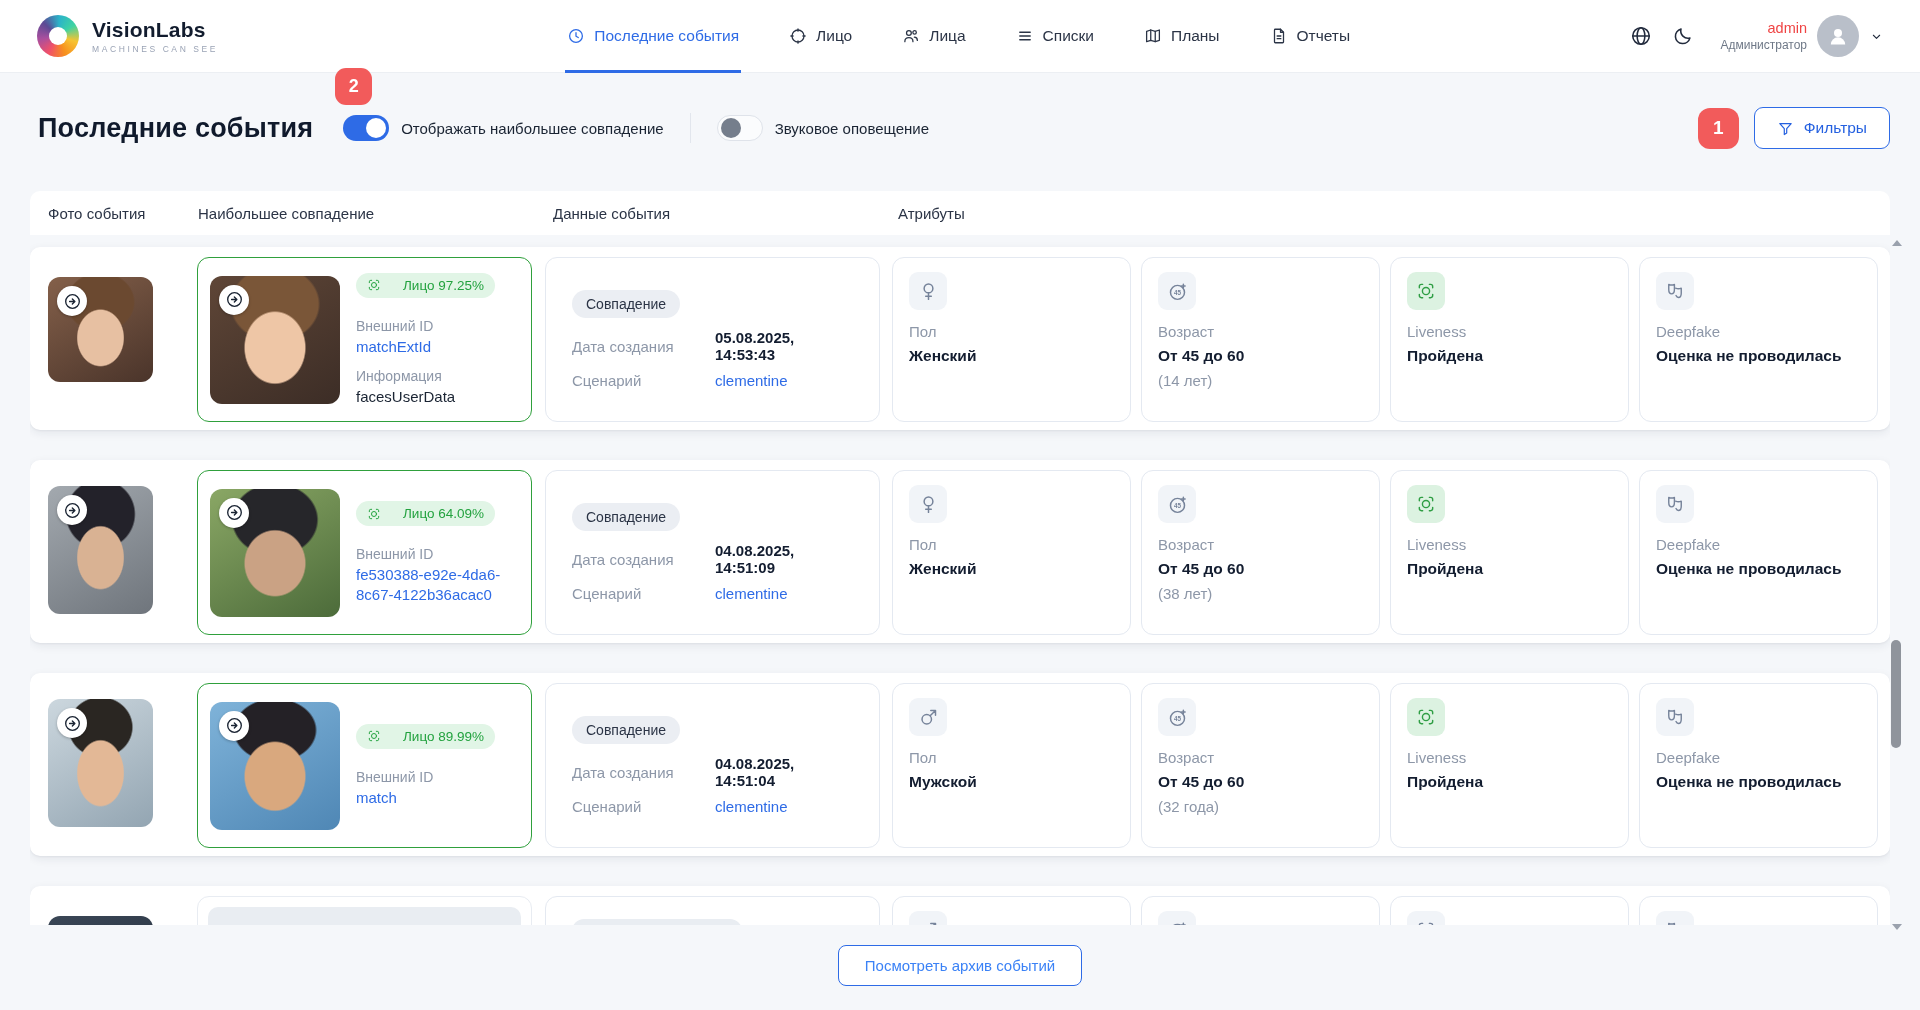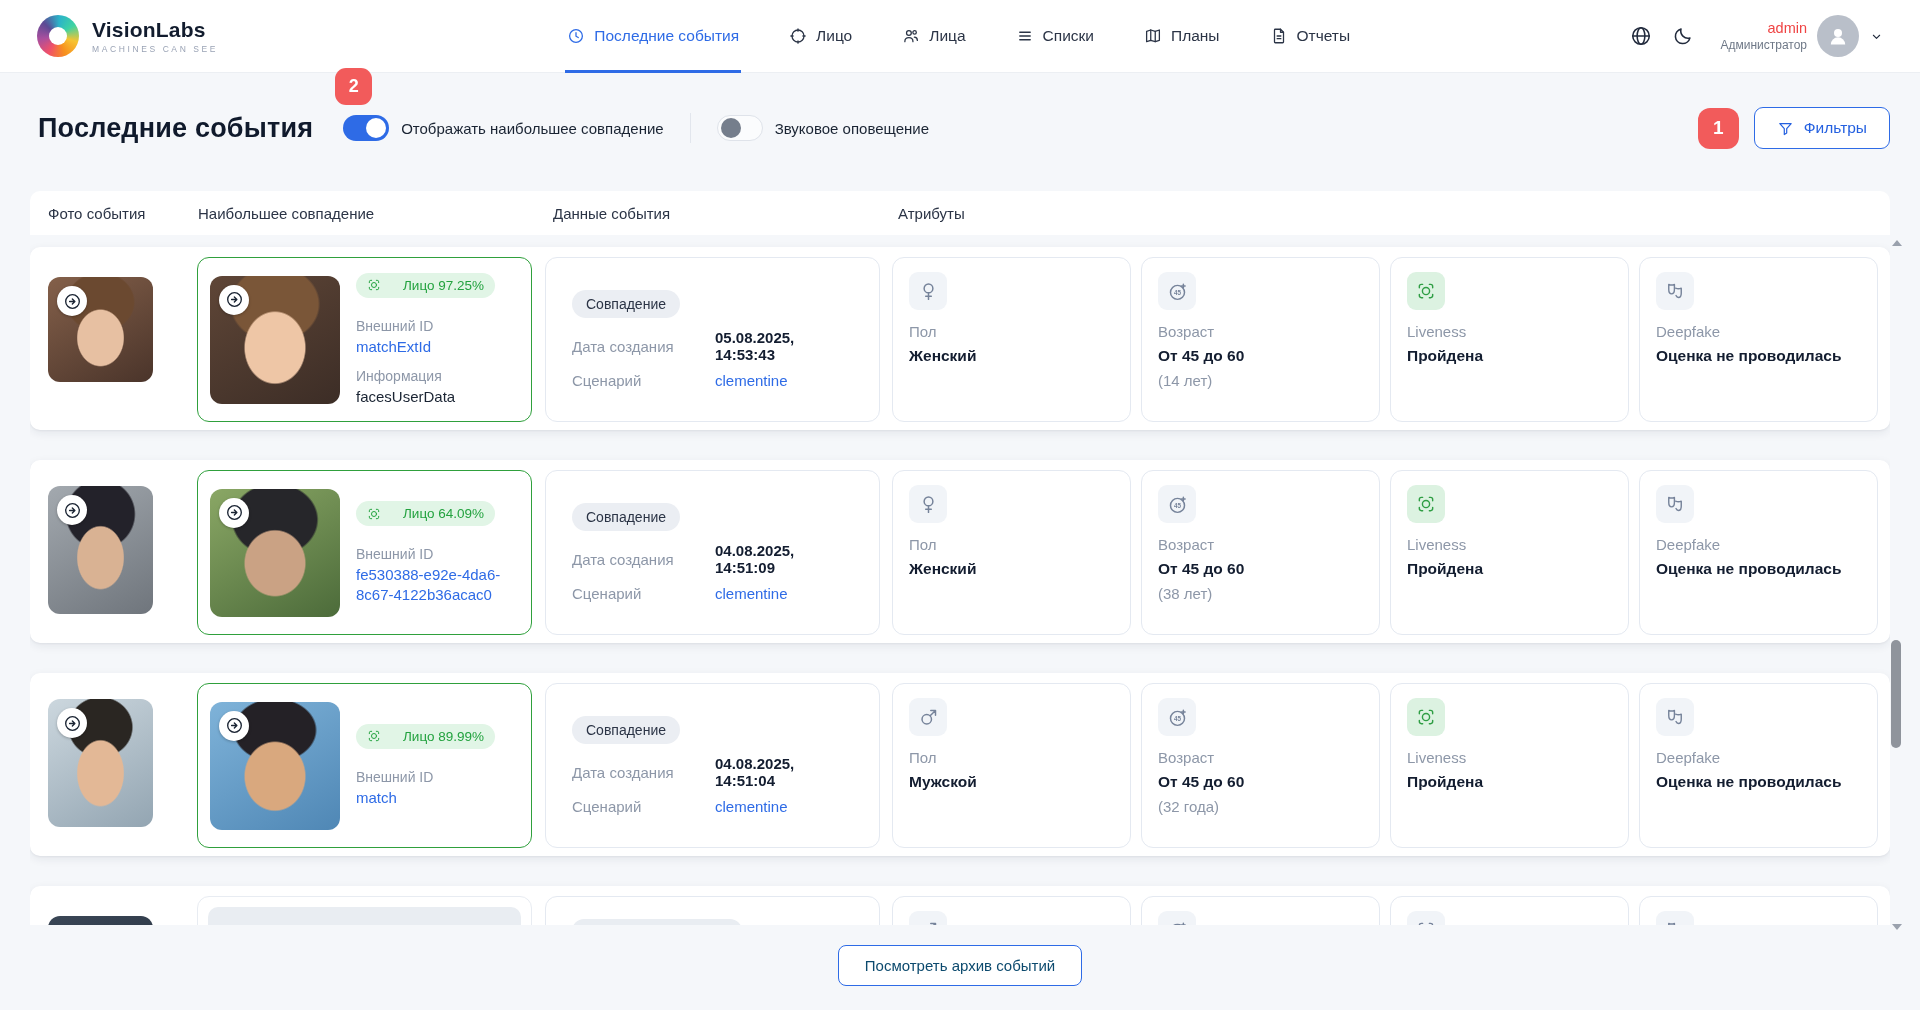--- a/index.html
+++ b/index.html
@@ -91,21 +91,21 @@
   .attrs { flex:1; display:flex; gap:10px; margin:10px 12px 8px 0; }
   .attr-card { flex:1; border:1px solid #e4e9f1; border-radius:12px; padding:14px 16px; }
   .attr-chip { width:38px; height:38px; border-radius:9px; background:#f1f4f8; color:#76839a; display:flex; align-items:center; justify-content:center; }
   .attr-chip.green { background:#dcf2e1; color:#2f9e44; }
   .attr-label { margin-top:13px; font-size:15px; color:#8d97a8; }
   .attr-value { margin-top:7px; font-size:15.5px; font-weight:700; color:#131d30; }
   .attr-note { margin-top:7px; font-size:15px; color:#8d97a8; }
 
   
   .list-footer { margin-top:20px; display:flex; justify-content:center; }
-  .archive-btn { background:#fff; border:1px solid #2e6be6; color:#0c4a6e; font-size:15px; border-radius:8px; padding:11px 26px; cursor:pointer; font-family:inherit; }
+  .archive-btn { background:#fff; border:1px solid #2e6be6; color:#3b82f6; font-size:15px; border-radius:8px; padding:11px 26px; cursor:pointer; font-family:inherit; }
 
   
   .scrollbar { position:absolute; right:16px; top:240px; width:14px; height:690px; }
   .sb-arrow { position:absolute; left:2px; width:0; height:0; border-left:5px solid transparent; border-right:5px solid transparent; cursor:pointer; }
   .sb-up { top:0; border-bottom:6px solid #9aa1ad; }
   .sb-down { bottom:0; border-top:6px solid #9aa1ad; }
   .sb-thumb { position:absolute; left:1px; top:400px; width:10px; height:108px; border-radius:5px; background:#8f949c; cursor:grab; }
 </style>
 </head>
 <body>

